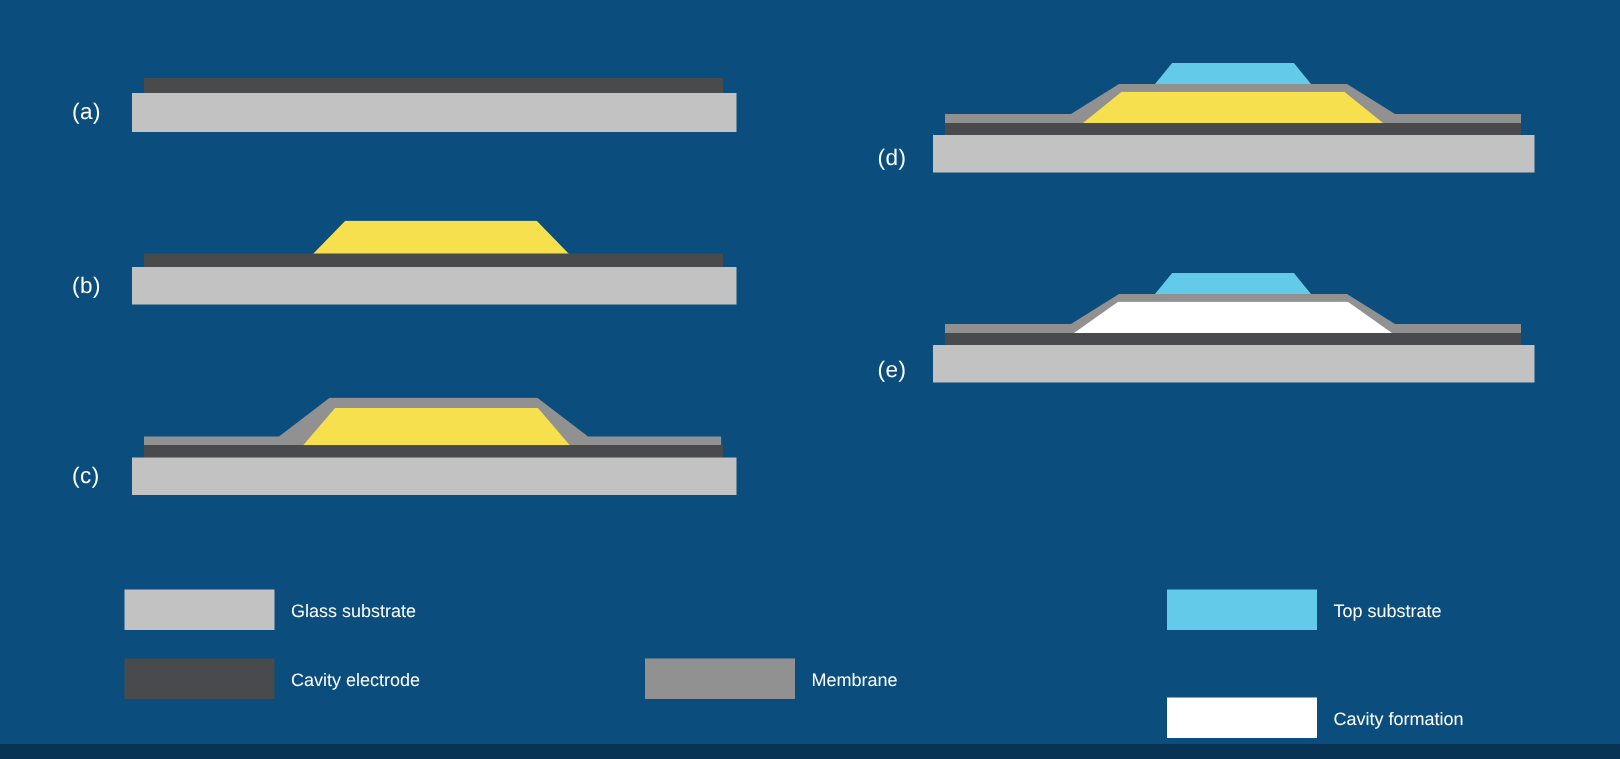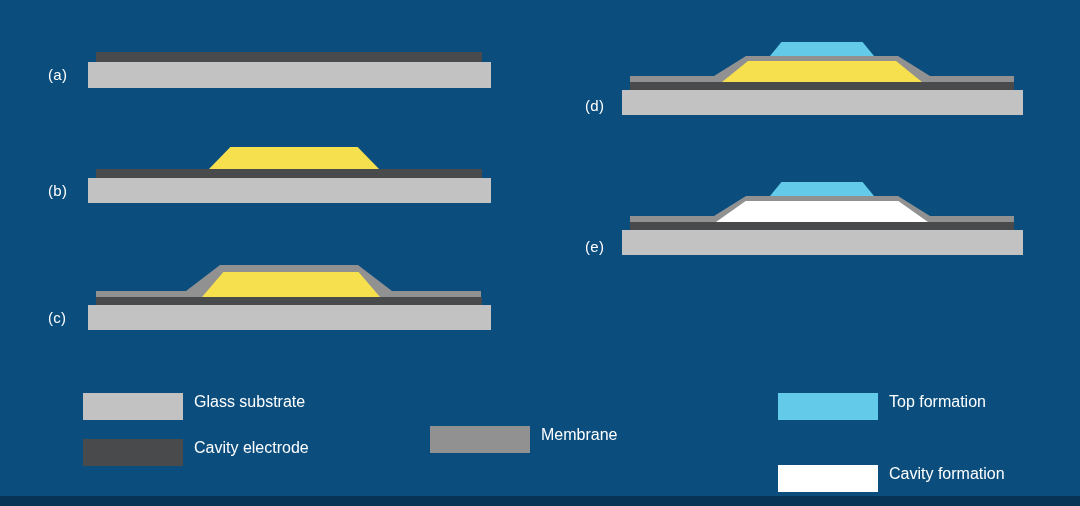--- a/index.html
+++ b/index.html
@@ -16,23 +16,24 @@
   .layer { position: absolute; }
   .step-label {
     position: absolute;
     color: #ffffff;
     font-size: 15px;
     letter-spacing: 0.3px;
   }
   .legend-item {
     position: absolute;
     display: flex;
+    align-items: center;
     gap: 11px;
     color: #ffffff;
-    font-size: 16px;
+    font-size: 12px;
   }
   .swatch { width: 100px; height: 27px; flex: 0 0 auto; }
   .footer-strip { position: absolute; left: 0; bottom: 0; width: 1080px; height: 10px; }
 
   
   .trap-sac-b   { clip-path: polygon(13% 0, 87% 0, 100% 100%, 0 100%); }
   .trap-sac-c   { clip-path: polygon(12% 0, 88% 0, 100% 100%, 0 100%); }
   .trap-sac-d   { clip-path: polygon(13% 0, 87% 0, 100% 100%, 0 100%); }
   .trap-top-el  { clip-path: polygon(11% 0, 89% 0, 100% 100%, 0 100%); }
   .trap-cavity  { clip-path: polygon(14% 0, 86% 0, 100% 100%, 0 100%); }
@@ -78,27 +79,27 @@
   <div class="layer trap-cavity" style="left: 716px; top: 201px; width: 212px; height: 21px; background: rgb(255, 255, 255);"></div>
   <div class="layer" style="left: 630px; top: 222px; width: 384px; height: 8px; background: rgb(73, 74, 76);"></div>
   <div class="layer" style="left: 622px; top: 230px; width: 401px; height: 25px; background: rgb(194, 194, 194);"></div>
 
   <div class="legend-item" style="left:83px; top:393px">
     <div class="swatch" style="background: rgb(194, 194, 194);"></div>
     <span>Glass substrate</span>
   </div>
   <div class="legend-item" style="left:778px; top:393px">
     <div class="swatch" style="background: rgb(99, 203, 233);"></div>
-    <span>Top formation</span>
+    <span>Top substrate</span>
   </div>
   <div class="legend-item" style="left:83px; top:439px">
     <div class="swatch" style="background: rgb(73, 74, 76);"></div>
     <span>Cavity electrode</span>
   </div>
-  <div class="legend-item" style="left:430px; top:426px">
+  <div class="legend-item" style="left:430px; top:439px">
     <div class="swatch" style="background: rgb(145, 145, 145);"></div>
     <span>Membrane</span>
   </div>
   <div class="legend-item" style="left:778px; top:465px">
     <div class="swatch" style="background: rgb(255, 255, 255);"></div>
     <span>Cavity formation</span>
   </div>
 
   <div class="footer-strip" style="background: rgb(8, 51, 85);"></div>
 </div>

